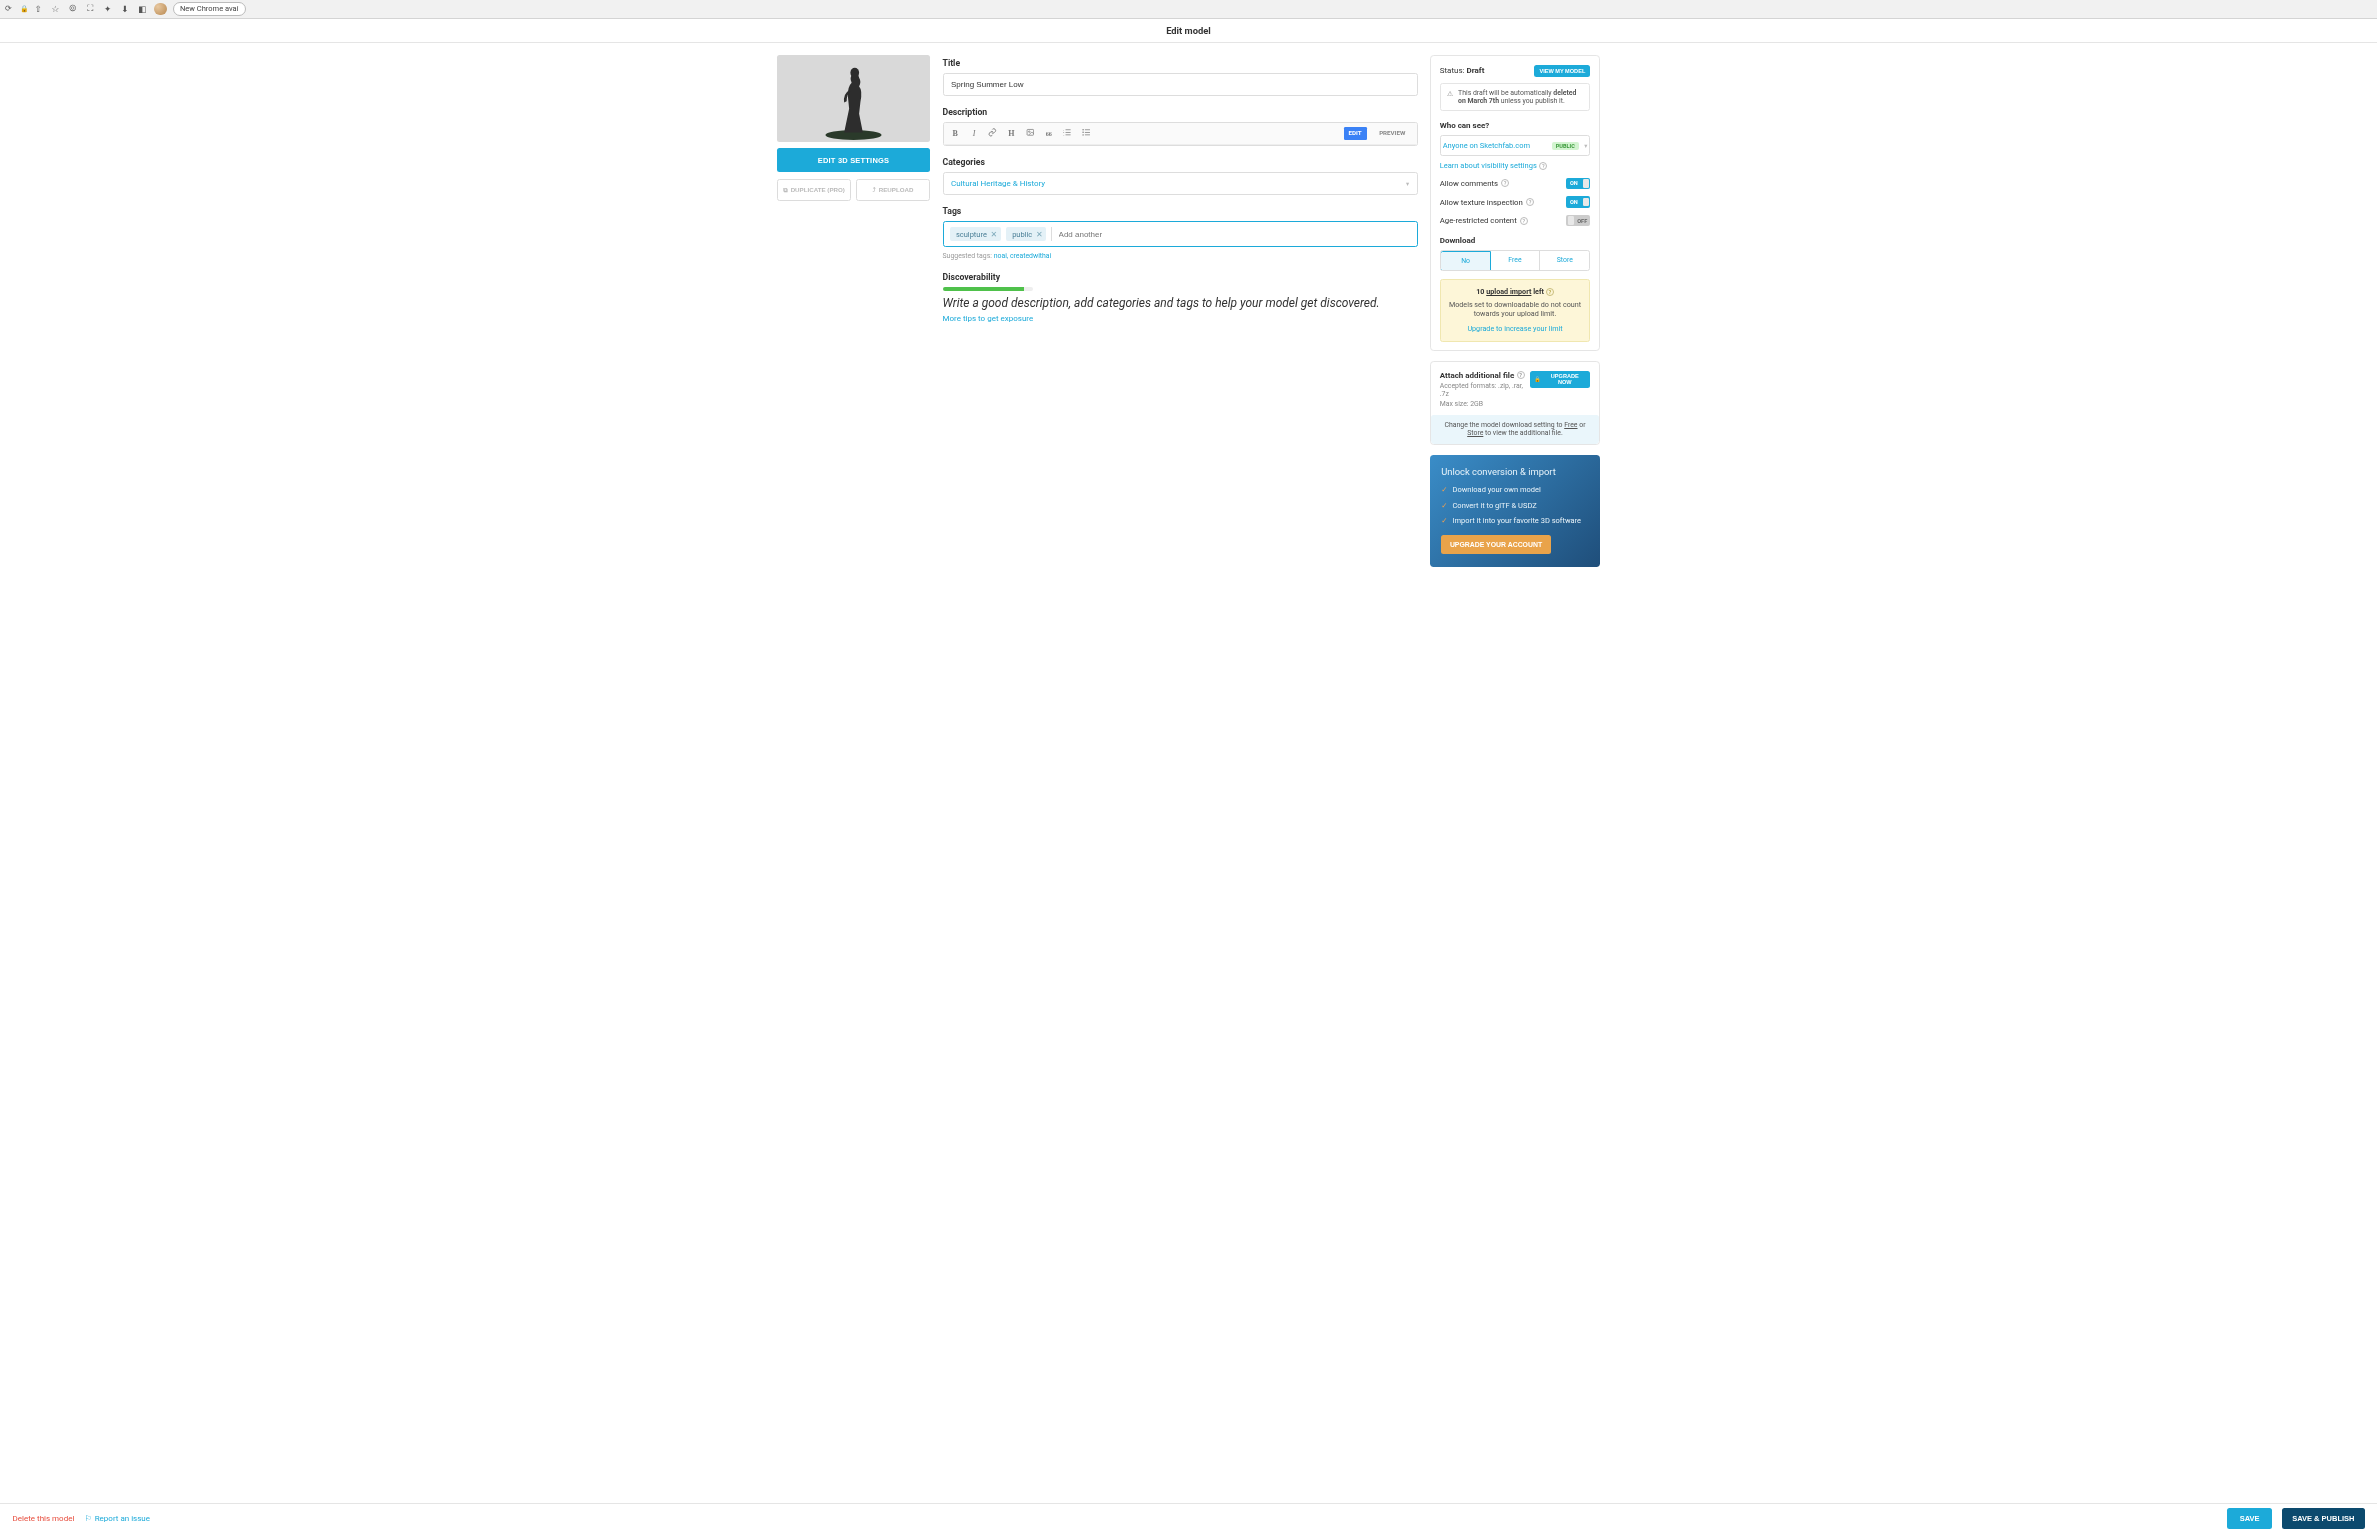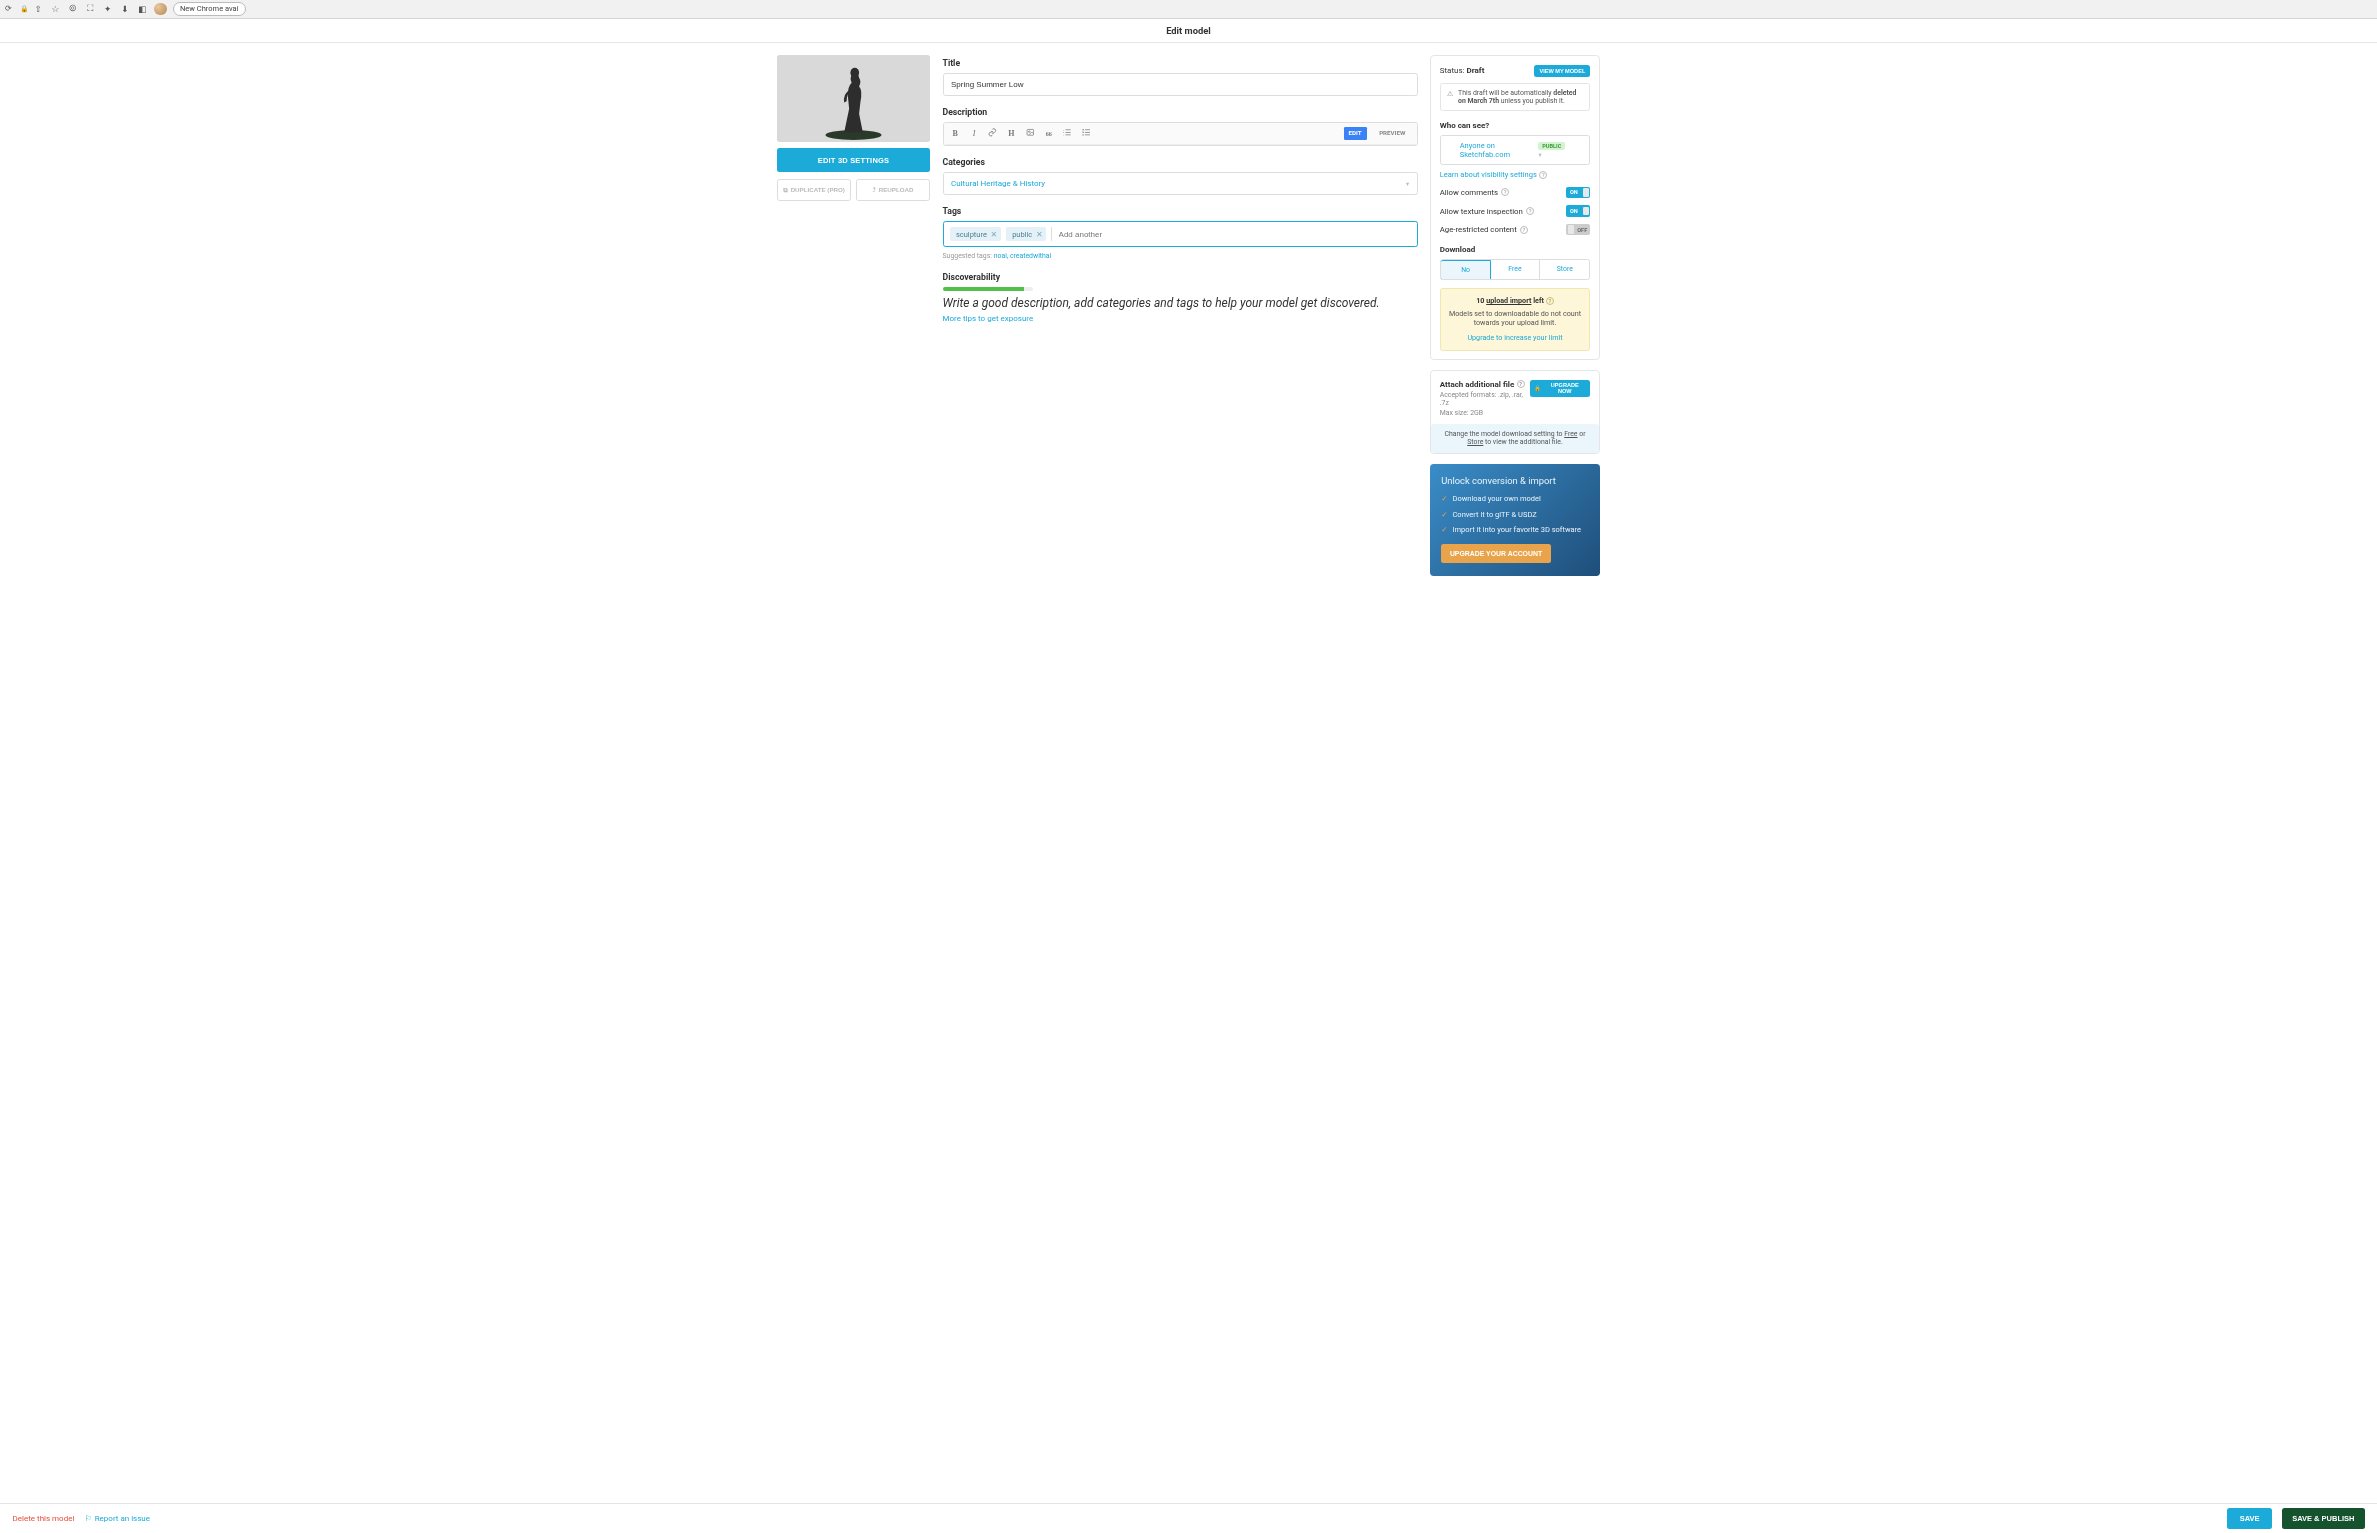--- a/index.html
+++ b/index.html
@@ -66,21 +66,21 @@
 .right-col { width: 170px; flex-shrink: 0; display:flex; flex-direction:column; gap:10px; }
 .card { border: 0.6px solid #e5e5e5; border-radius: 3.7px; padding: 8.7px; background:#fff; }
 .status-row { display:flex; justify-content:space-between; align-items:center; margin-bottom:6.2px; }
 .status-row .label { font-size:8px; color:#333; }
 .status-row .label strong { font-weight:700; }
 .view-btn { background:#1caad9; color:#fff; border:none; border-radius:2.5px; padding:3.1px 5px; font-size:5.6px; font-weight:700; cursor:pointer; }
 .info-box { border:0.6px solid #e5e5e5; border-radius:2.5px; padding:5px 6.2px; font-size:6.9px; color:#555; display:flex; gap:5px; align-items:flex-start; }
 .info-box .warn-icon { color:#888; margin-top:0.6px; flex-shrink:0; }
 
 .sub-h { font-size:8px; font-weight:700; margin-top:10px; margin-bottom:5px; }
-.vis-select { border:0.6px solid #ddd; border-radius:2.5px; padding:5px 19px; display:flex; justify-content:space-between; align-items:flex-end; cursor:pointer; }
+.vis-select { border:0.6px solid #ddd; border-radius:2.5px; padding:5px 2px; display:flex; justify-content:space-between; align-items:flex-end; cursor:pointer; }
 .vis-select .vis-label { color:#1caad9; font-size:7.5px; }
 .public-badge { background:#d3f4d0; color:#3a9a3a; font-size:5.6px; font-weight:700; padding:1.2px 3.7px; border-radius:1.9px; margin-right:3.7px; }
 .learn-link { color:#1caad9; font-size:7.5px; margin-top:5px; display:inline-flex; align-items:center; gap:2.5px; cursor:pointer; }
 
 .toggle-row { display:flex; justify-content:space-between; align-items:center; margin-top:7.5px; }
 .toggle-row .tlabel { font-size:7.8px; color:#333; display:flex; align-items:center; gap:3.1px; }
 .toggle { width:24px; height:11.2px; border-radius:1.9px; position:relative; font-size:5.6px; font-weight:700; display:flex; align-items:center; cursor:pointer; }
 .toggle.on { background:#1caad9; color:#fff; justify-content:flex-start; padding-left:3.7px; }
 .toggle.on::after { content:""; position:absolute; right:1.2px; top:1.2px; width:6.2px; height:8.7px; background:#e8e8e8; border-radius:1.2px; }
 .toggle.off { background:#ccc; color:#666; justify-content:flex-end; padding-right:3.1px; }
@@ -109,21 +109,21 @@
 .promo-card li { font-size:7.5px; margin-bottom:6.2px; display:flex; gap:5px; color:#eaf4fa; }
 .promo-card li .chk { color:#f0a050; }
 .promo-btn { background:#e9a34a; color:#fff; border:none; border-radius:2.5px; padding:6.2px 8.7px; font-size:6.9px; font-weight:700; cursor:pointer; margin-top:3.7px; }
 
 
 .footer-bar { position:fixed; bottom:0; left:0; right:0; height:30px; background:#fff; border-top:0.6px solid #e5e5e5; display:flex; align-items:center; padding:0 12.5px; gap:10px; }
 .footer-bar .delete { color:#e74c3c; font-size:8px; cursor:pointer; }
 .footer-bar .report { color:#1caad9; font-size:8px; display:flex; align-items:center; gap:3.1px; cursor:pointer; }
 .footer-bar .spacer { flex:1; }
 .btn-save { background:#1caad9; color:#fff; border:none; border-radius:2.5px; padding:6.2px 12.5px; font-size:7.5px; font-weight:700; cursor:pointer; }
-.btn-publish { background:#14532d; color:#fff; border:none; border-radius:2.5px; padding:6.2px 10px; font-size:7.5px; font-weight:700; cursor:pointer; }
+.btn-publish { background:#0c4a6e; color:#fff; border:none; border-radius:2.5px; padding:6.2px 10px; font-size:7.5px; font-weight:700; cursor:pointer; }
 
 .help-icon { display:inline-flex; width:8px; height:8px; border:0.6px solid #bbb; border-radius:50%; font-size:5.6px; align-items:center; justify-content:center; color:#999; }
 </style>
 </head>
 <body>
 
 <div class="chrome-bar">
   <span class="refresh">⟳</span>
   <span class="lock">🔒</span>
   <div class="ext-icons">

